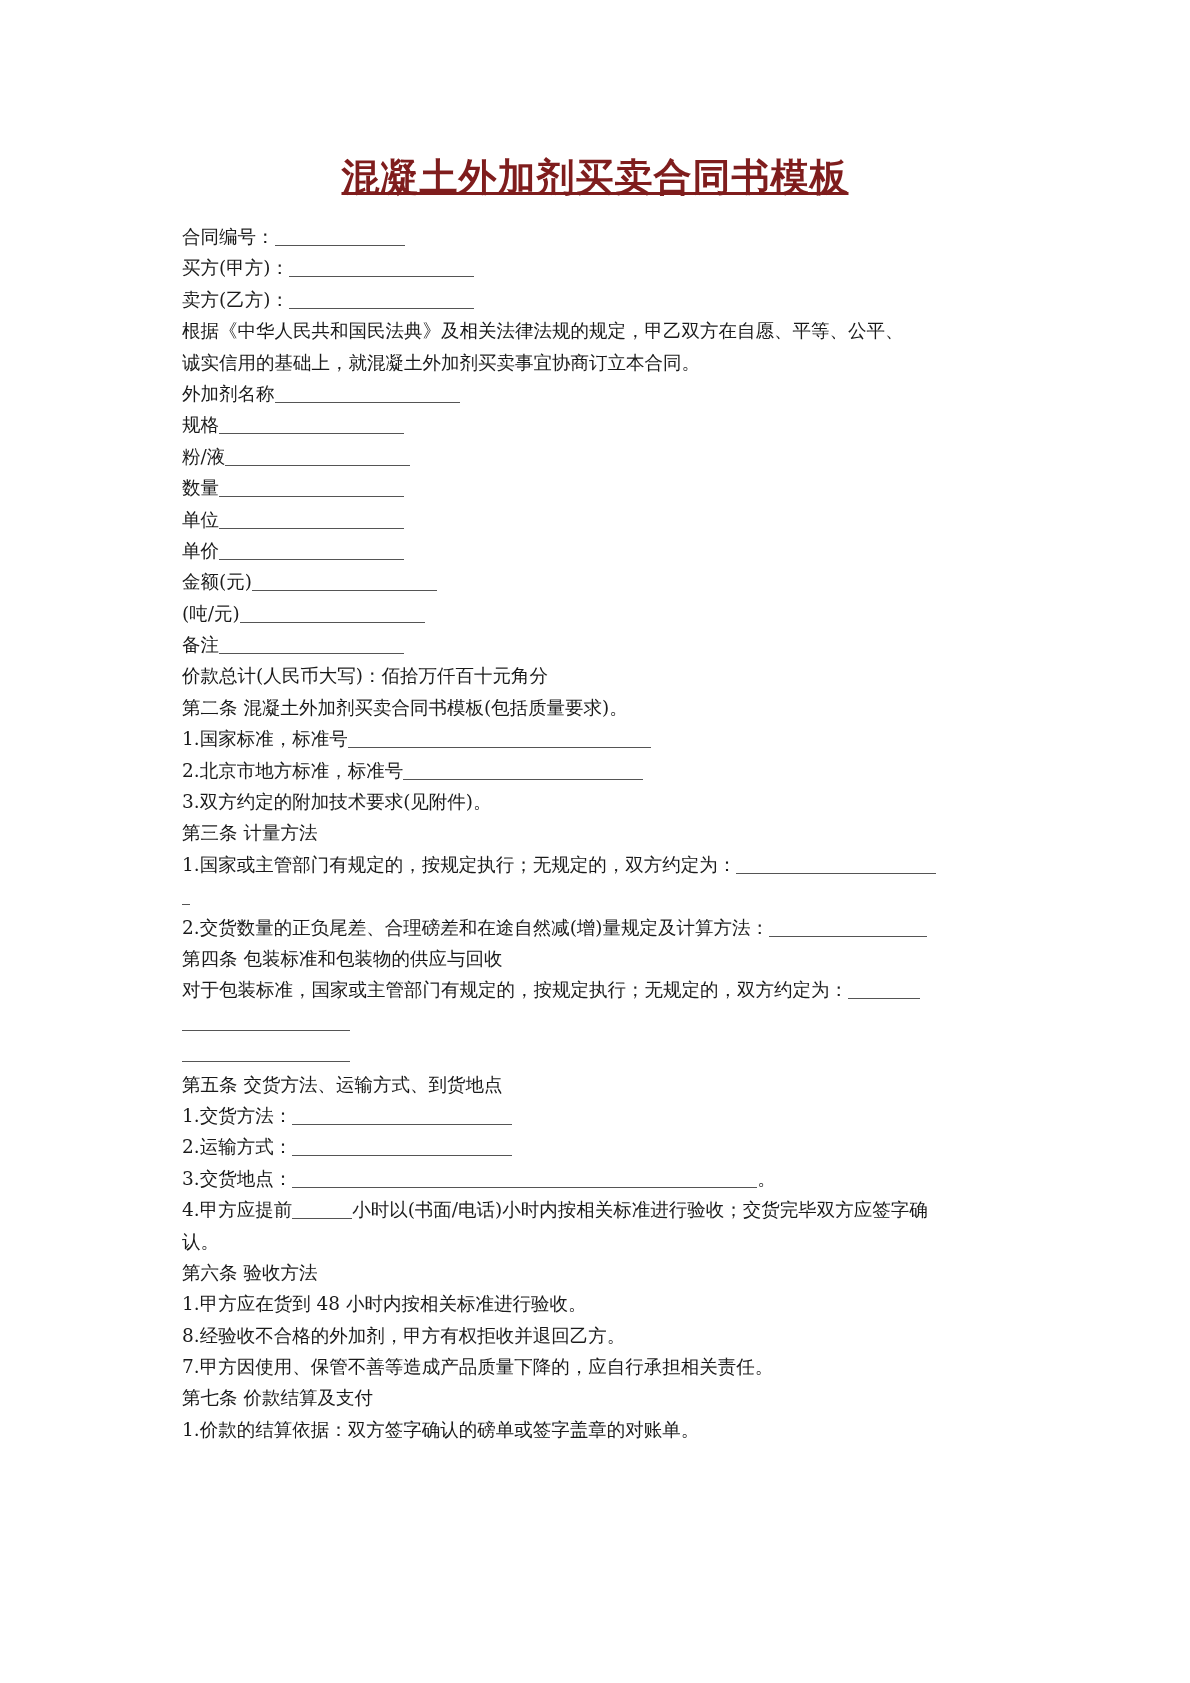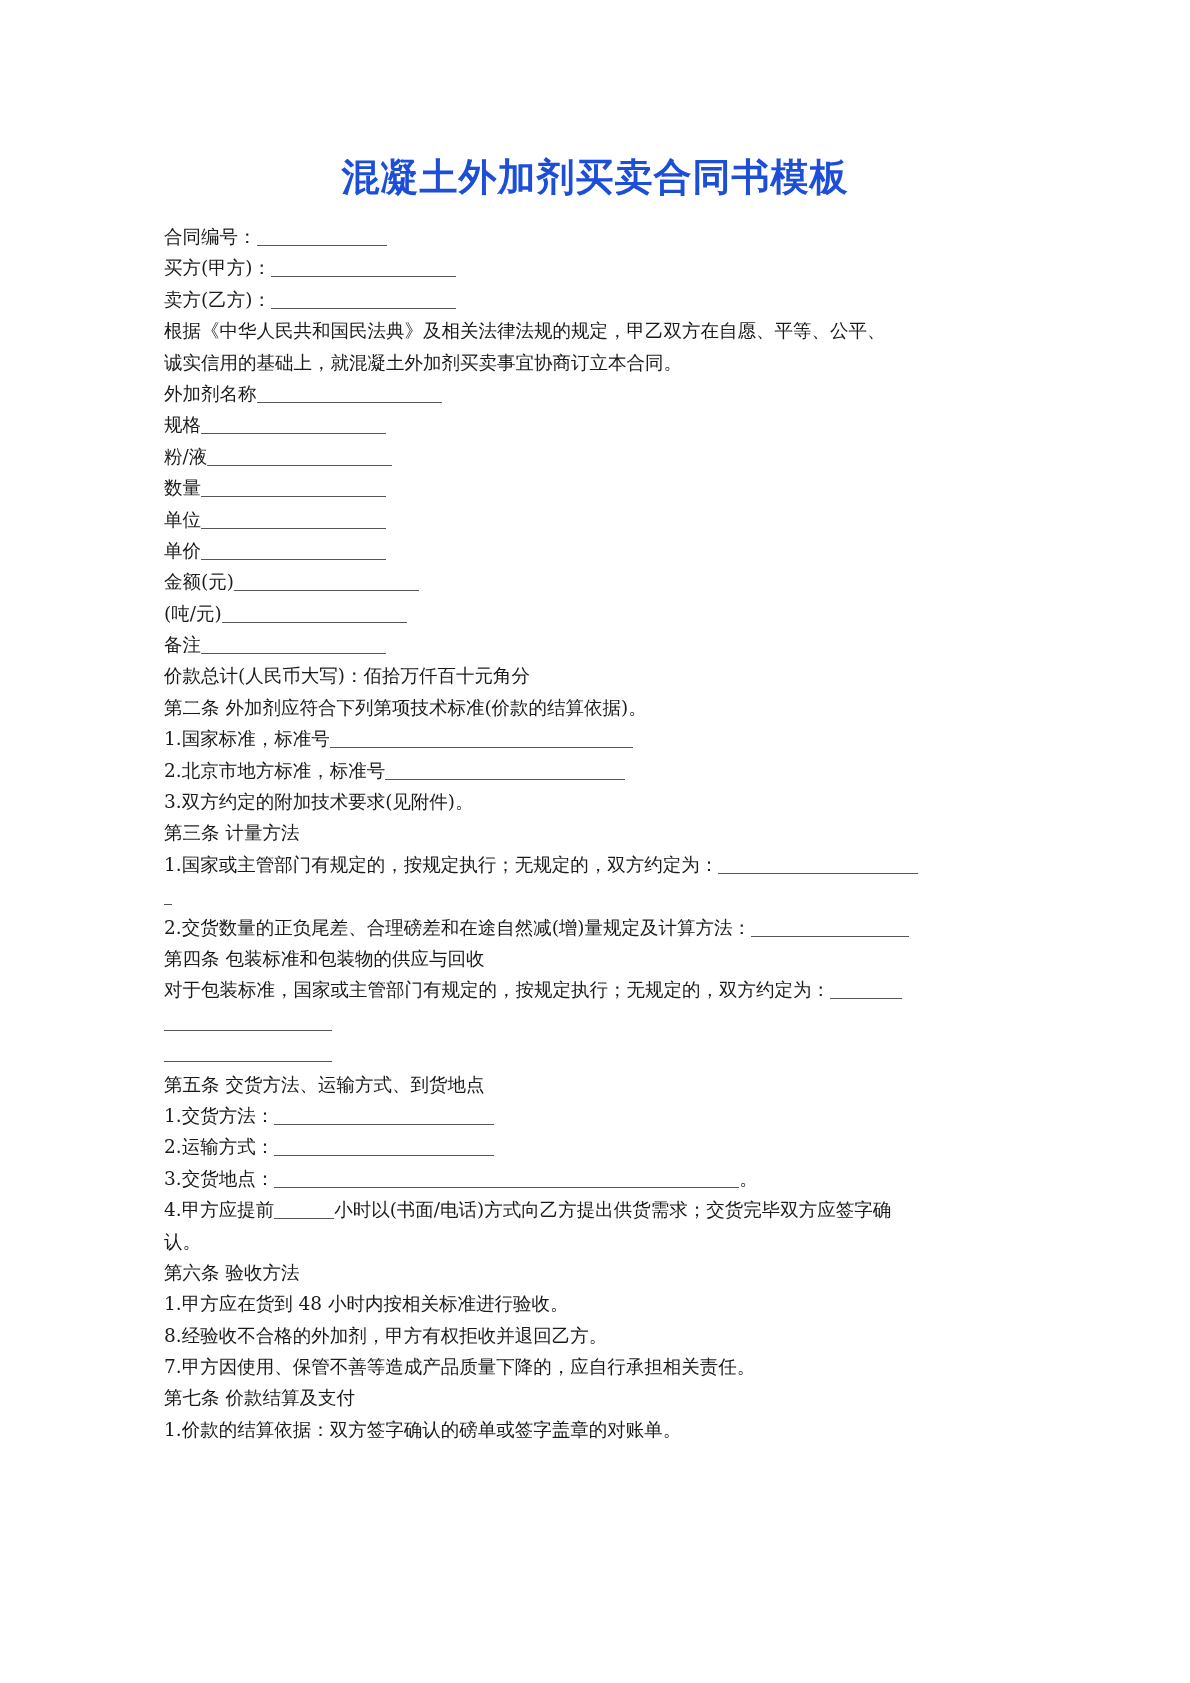--- a/index.html
+++ b/index.html
@@ -1,22 +1,22 @@
 <!DOCTYPE html>
 <html><head>
 <meta charset="utf-8">
 <style>
   html, body { margin: 0; padding: 0; background: #ffffff; }
   body { width: 1190px; height: 1683px; position: relative; overflow: hidden;
          font-family: "DejaVu Serif", "Liberation Serif", serif; color: #1a1a1a; }
   .page { position: absolute; left: 0; top: 0; width: 1190px; height: 1683px; background: #fff; }
   .title { position: absolute; left: 0; width: 1190px; top: 152px; text-align: center;
            font-family: "DejaVu Sans", "Liberation Sans", sans-serif; font-weight: bold;
-           font-size: 38px; letter-spacing: 1px; color: #1d4ed8; }
-  .body { position: absolute; left: 164px; top: 221px; width: 835px; }
+           font-size: 38px; letter-spacing: 1px; color: #7f1d1d; text-decoration: underline; }
+  .body { position: absolute; left: 182px; top: 221px; width: 835px; }
   .line { height: 31.4px; line-height: 31.4px; font-size: 18.5px; white-space: nowrap; overflow: visible; }
   .blank { display: inline-block; border-bottom: 1px solid #555; height: 20px; vertical-align: -3px; }
 </style>
 </head>
 <body>
 
 <div class="page">
   <div class="title">混凝土外加剂买卖合同书模板</div>
   <div class="body" id="doc-body">
       <div class="line"><span>合同编号：</span><span class="blank" style="width: 130px;"></span></div>
@@ -27,37 +27,37 @@
       <div class="line"><span>外加剂名称</span><span class="blank" style="width: 185px;"></span></div>
       <div class="line"><span>规格</span><span class="blank" style="width: 185px;"></span></div>
       <div class="line"><span>粉/液</span><span class="blank" style="width: 185px;"></span></div>
       <div class="line"><span>数量</span><span class="blank" style="width: 185px;"></span></div>
       <div class="line"><span>单位</span><span class="blank" style="width: 185px;"></span></div>
       <div class="line"><span>单价</span><span class="blank" style="width: 185px;"></span></div>
       <div class="line"><span>金额(元)</span><span class="blank" style="width: 185px;"></span></div>
       <div class="line"><span>(吨/元)</span><span class="blank" style="width: 185px;"></span></div>
       <div class="line"><span>备注</span><span class="blank" style="width: 185px;"></span></div>
       <div class="line"><span>价款总计(人民币大写)：佰拾万仟百十元角分</span></div>
-      <div class="line"><span>第二条  外加剂应符合下列第项技术标准(价款的结算依据)。</span></div>
+      <div class="line"><span>第二条  混凝土外加剂买卖合同书模板(包括质量要求)。</span></div>
       <div class="line"><span>1.国家标准，标准号</span><span class="blank" style="width: 303px;"></span></div>
       <div class="line"><span>2.北京市地方标准，标准号</span><span class="blank" style="width: 240px;"></span></div>
       <div class="line"><span>3.双方约定的附加技术要求(见附件)。</span></div>
       <div class="line"><span>第三条  计量方法</span></div>
       <div class="line"><span>1.国家或主管部门有规定的，按规定执行；无规定的，双方约定为：</span><span class="blank" style="width: 200px;"></span></div>
       <div class="line"><span></span><span class="blank" style="width: 8px;"></span></div>
       <div class="line"><span>2.交货数量的正负尾差、合理磅差和在途自然减(增)量规定及计算方法：</span><span class="blank" style="width: 158px;"></span></div>
       <div class="line"><span>第四条  包装标准和包装物的供应与回收</span></div>
       <div class="line"><span>对于包装标准，国家或主管部门有规定的，按规定执行；无规定的，双方约定为：</span><span class="blank" style="width: 72px;"></span></div>
       <div class="line"><span></span><span class="blank" style="width: 168px;"></span></div>
       <div class="line"><span></span><span class="blank" style="width: 168px;"></span></div>
       <div class="line"><span>第五条  交货方法、运输方式、到货地点</span></div>
       <div class="line"><span>1.交货方法：</span><span class="blank" style="width: 220px;"></span></div>
       <div class="line"><span>2.运输方式：</span><span class="blank" style="width: 220px;"></span></div>
       <div class="line"><span>3.交货地点：</span><span class="blank" style="width: 465px;"></span><span>。</span></div>
-      <div class="line"><span>4.甲方应提前</span><span class="blank" style="width: 60px;"></span><span>小时以(书面/电话)方式向乙方提出供货需求；交货完毕双方应签字确</span></div>
+      <div class="line"><span>4.甲方应提前</span><span class="blank" style="width: 60px;"></span><span>小时以(书面/电话)小时内按相关标准进行验收；交货完毕双方应签字确</span></div>
       <div class="line"><span>认。</span></div>
       <div class="line"><span>第六条  验收方法</span></div>
       <div class="line"><span>1.甲方应在货到 48 小时内按相关标准进行验收。</span></div>
       <div class="line"><span>8.经验收不合格的外加剂，甲方有权拒收并退回乙方。</span></div>
       <div class="line"><span>7.甲方因使用、保管不善等造成产品质量下降的，应自行承担相关责任。</span></div>
       <div class="line"><span>第七条  价款结算及支付</span></div>
       <div class="line"><span>1.价款的结算依据：双方签字确认的磅单或签字盖章的对账单。</span></div>
     </div>
 </div>
 

